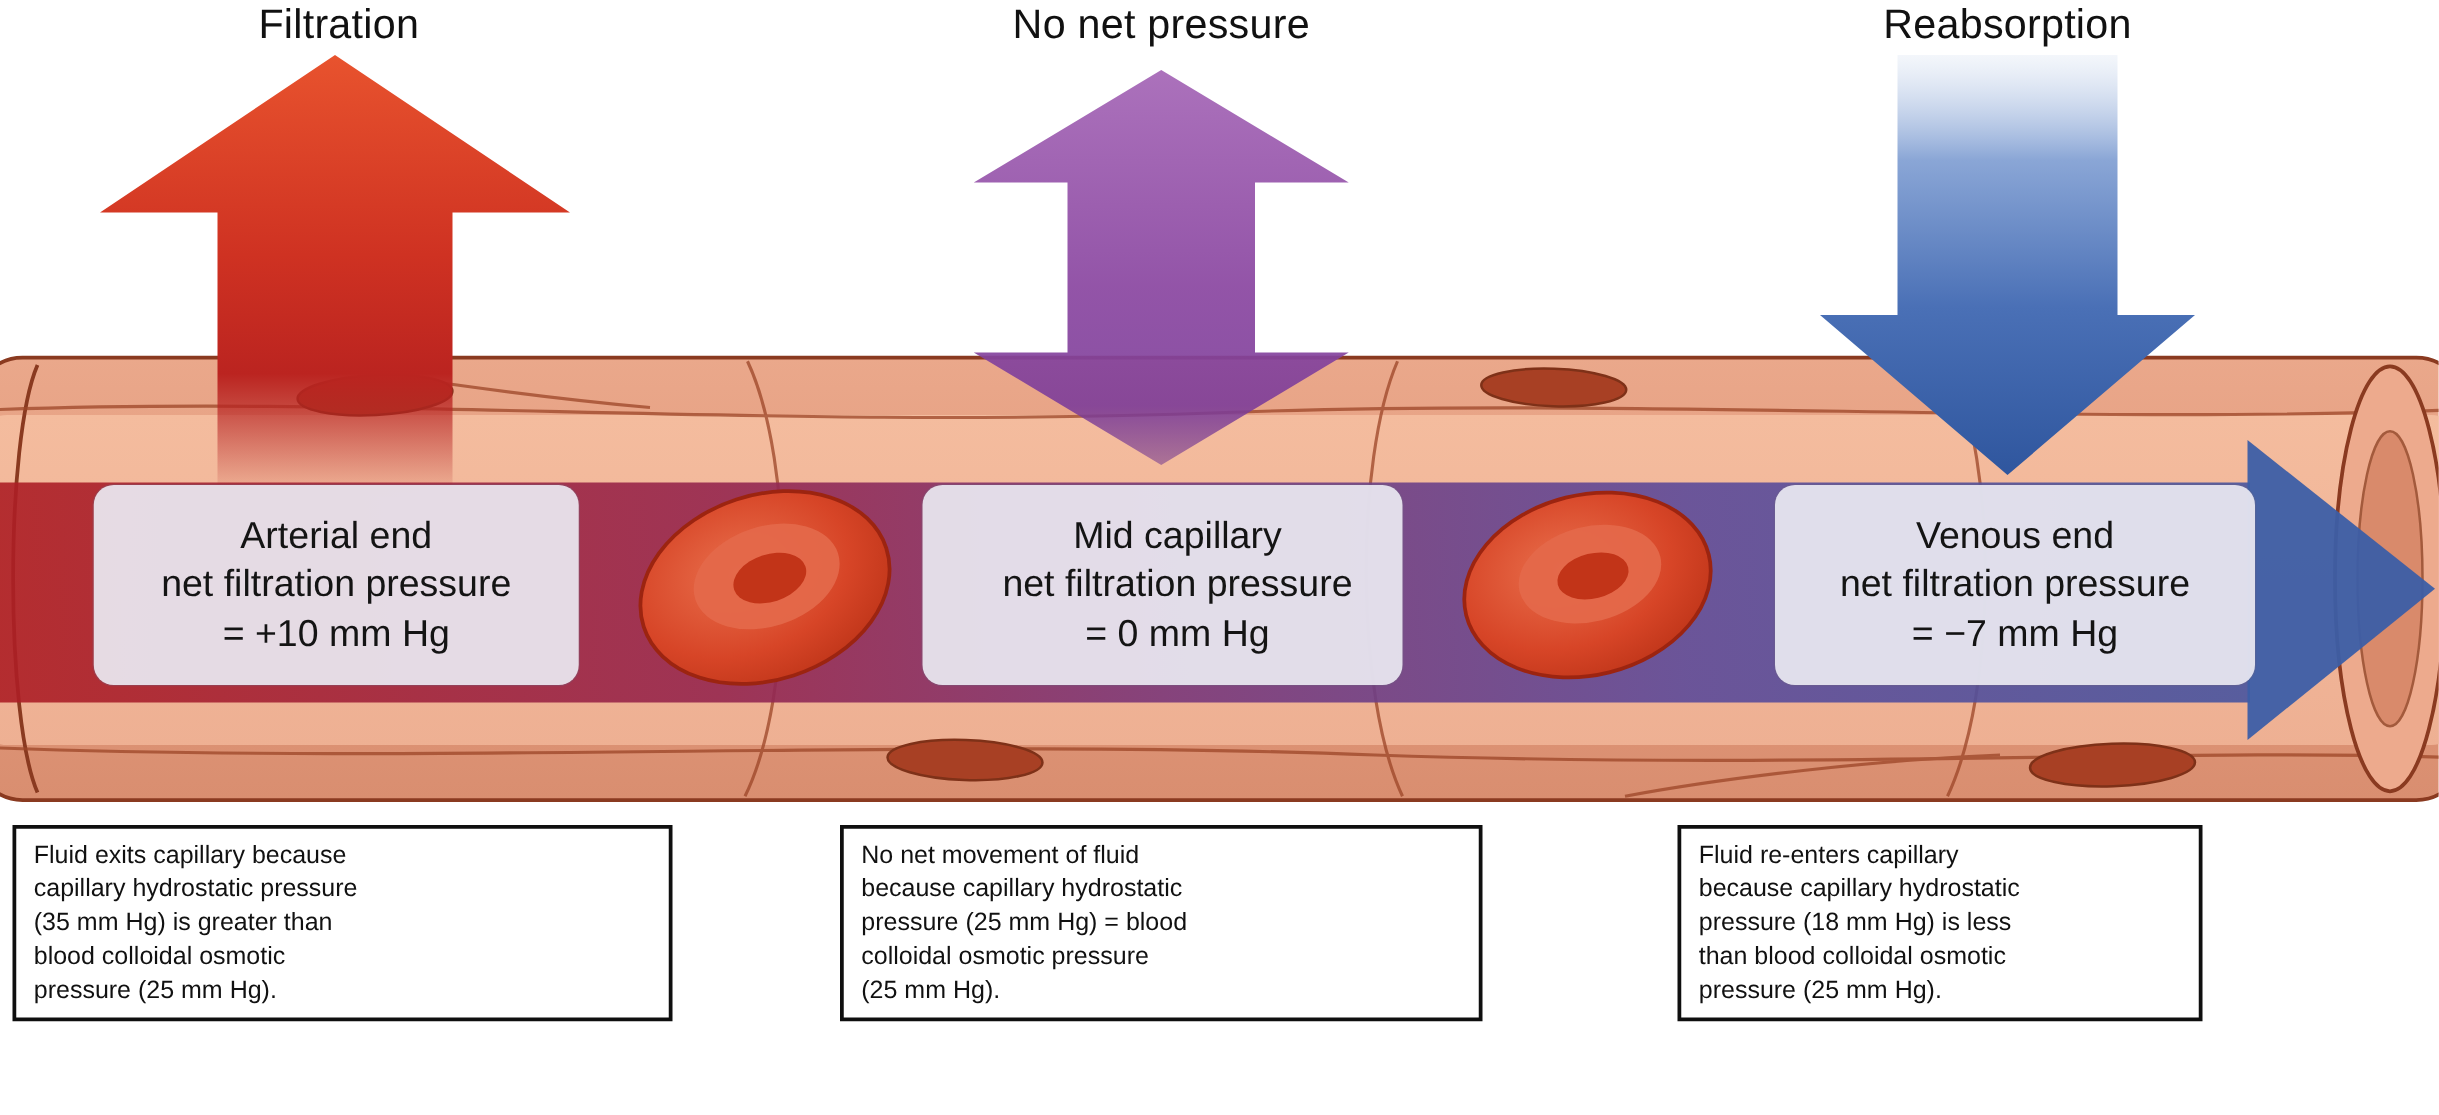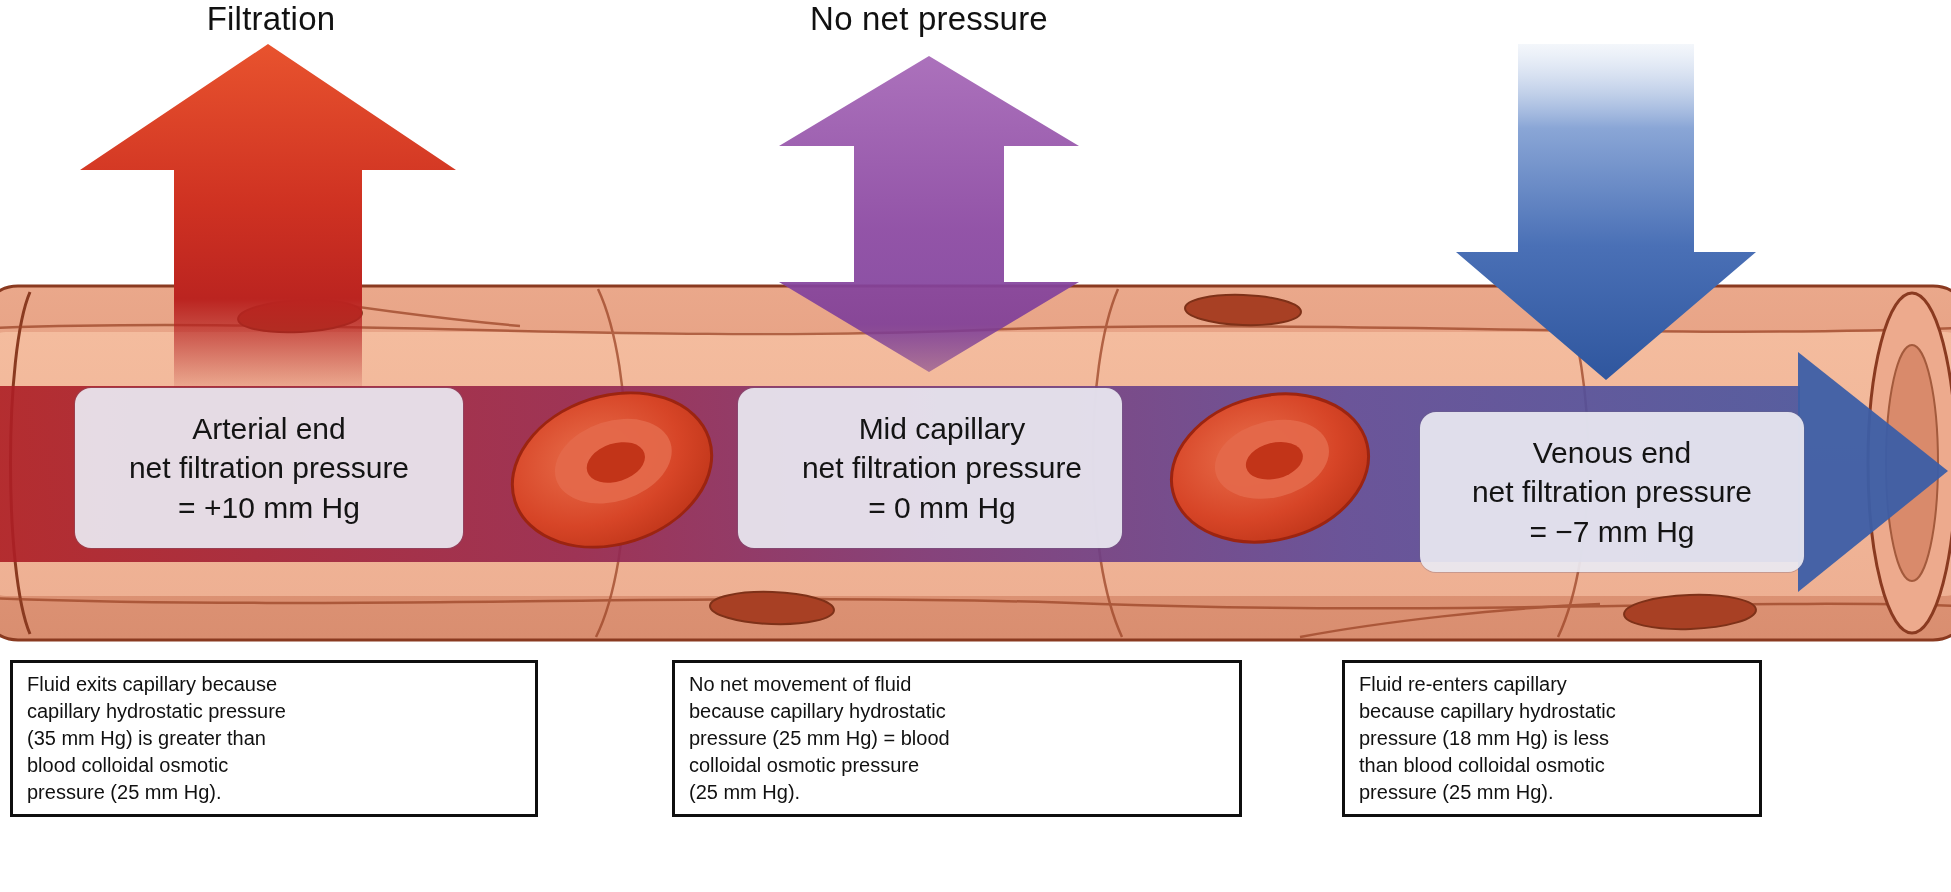--- a/index.html
+++ b/index.html
@@ -39,35 +39,35 @@
     align-items: center;
     justify-content: center;
     text-align: center;
     font-size: 30px;
     line-height: 1.32;
     color: #141414;
     white-space: pre-line;
   }
   #cl-arterial { left: 75px;   width: 388px; }
   #cl-mid      { left: 738px;  width: 384px; padding-left: 24px; }
-  #cl-venous   { left: 1420px; width: 384px; margin-top: 24px; }
+  #cl-venous   { left: 1420px; width: 384px; }
 
   .note {
     position: absolute;
     top: 660px;
     background: #ffffff;
     border: 3px solid #0f0f0f;
     padding: 8px 14px;
     font-size: 20px;
     line-height: 1.35;
     color: #111111;
     white-space: pre-line;
   }
   #note-1 { left: 10px;   width: 528px; }
-  #note-2 { left: 672px;  width: 570px; }
+  #note-2 { left: 672px;  width: 514px; }
   #note-3 { left: 1342px; width: 420px; }
 </style>
 </head>
 <body>
 
 <div class="stage">
 
   <svg class="bg-art" viewBox="0 0 1951 892" aria-hidden="true">
     <defs>
       <linearGradient id="gTube" x1="0" y1="286" x2="0" y2="640" gradientUnits="userSpaceOnUse">
@@ -155,20 +155,21 @@
 
     <path d="M 268 44 L 456 170 L 362 170 L 362 398 L 174 398 L 174 170 L 80 170 Z" fill="url(#gRed)"></path>
 
     <path d="M 929 56 L 1079 146 L 1004 146 L 1004 282 L 1079 282 L 929 372 L 779 282 L 854 282 L 854 146 L 779 146 Z" fill="url(#gPurple)" opacity="0.95"></path>
 
     <path d="M 1518 44 L 1694 44 L 1694 252 L 1756 252 L 1606 380 L 1456 252 L 1518 252 Z" fill="url(#gBlue)"></path>
   </svg>
 
   <div class="heading" id="h-filtration">Filtration</div>
   <div class="heading" id="h-nonet">No net pressure</div>
+  <div class="heading" id="h-reabs">Reabsorption</div>
 
   <div class="cap-label" id="cl-arterial">Arterial end
 net filtration pressure
 = +10 mm Hg</div>
   <div class="cap-label" id="cl-mid">Mid capillary
 net filtration pressure
 = 0 mm Hg</div>
   <div class="cap-label" id="cl-venous">Venous end
 net filtration pressure
 = −7 mm Hg</div>

